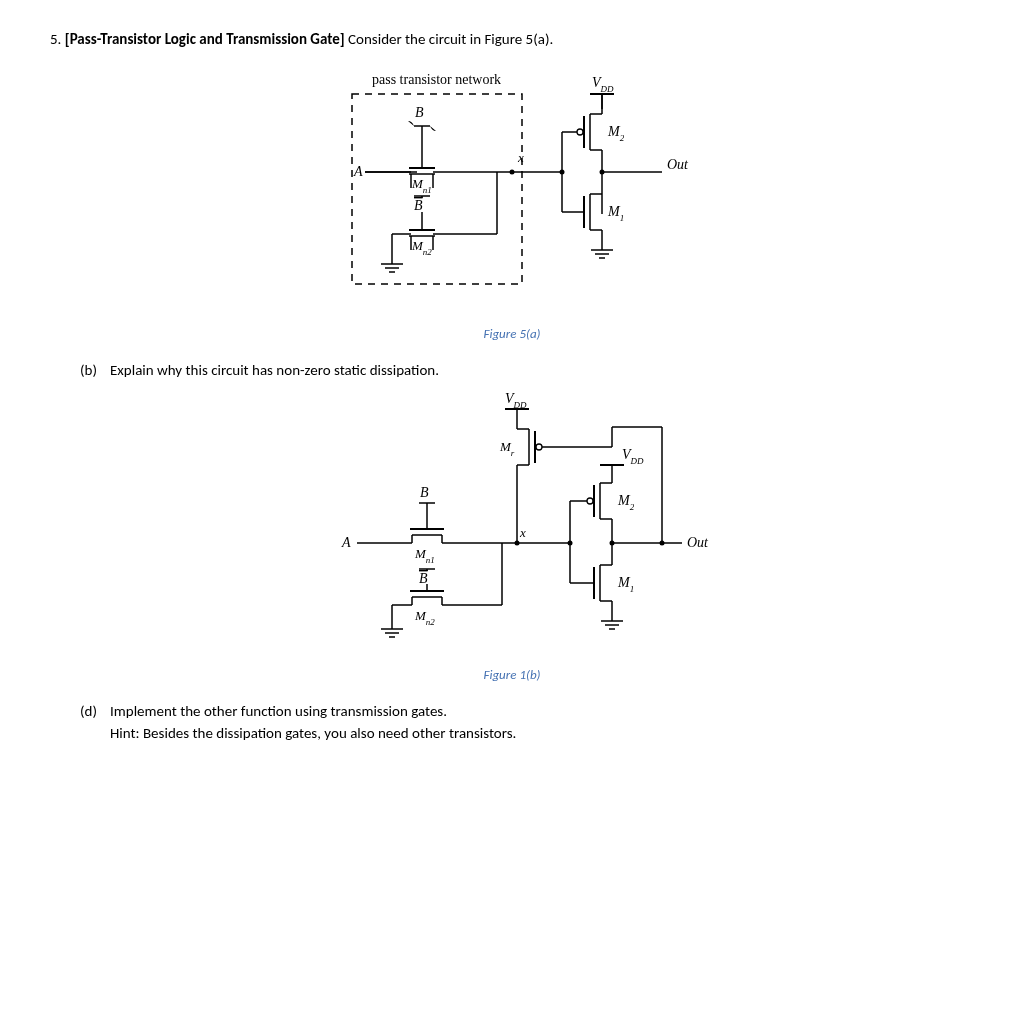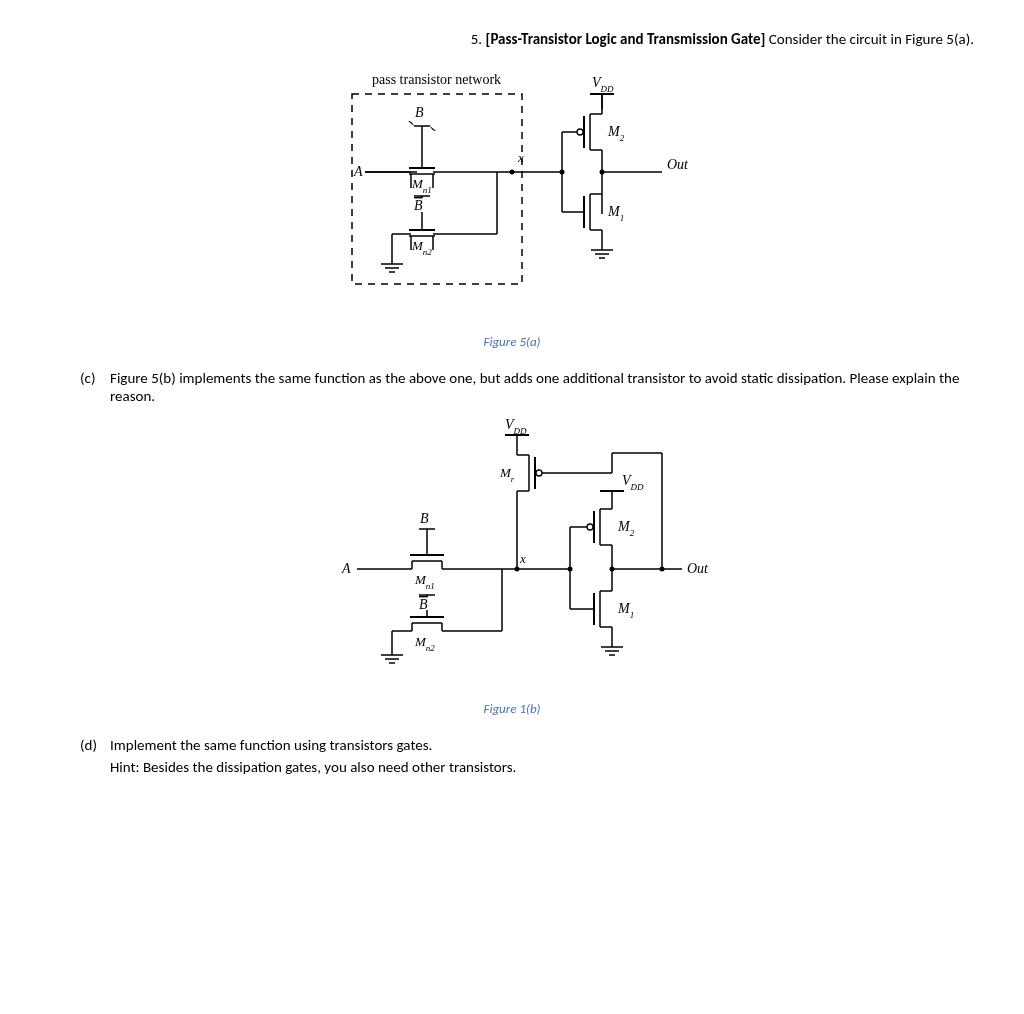--- a/index.html
+++ b/index.html
@@ -6,29 +6,28 @@
     margin: 0;
     padding: 30px 50px;
     font-family: Calibri, Arial, sans-serif;
     font-size: 15px;
     color: #000;
     width: 1024px;
     box-sizing: border-box;
   }
   .problem-stem {
     margin-bottom: 0;
-    text-align: right;
   }
   .problem-stem b { font-weight: 700; }
   .fig-caption {
     text-align: center;
     font-style: italic;
     color: #4773b3;
     font-size: 13px;
-    margin: 16px 0 20px 0;
+    margin: 8px 0 20px 0;
   }
   ol.parts {
     list-style-type: none;
     margin: 0 0 0 2em;
     padding: 0;
   }
   ol.parts > li {
     margin-bottom: 4px;
     position: relative;
     padding-left: 2em;
@@ -175,21 +174,21 @@
 
   <line x1="300" y1="96" x2="300" y2="140" stroke="#000" stroke-width="1.5"></line>
   <line x1="300" y1="118" x2="360" y2="118" stroke="#000" stroke-width="1.5"></line>
   <circle cx="300" cy="118" r="2.5" fill="#000"></circle>
   <text x="365" y="115" font-family="Times,serif" font-style="italic" font-size="14">Out</text>
 </svg>
 </div>
 <div class="fig-caption">Figure 5(a)</div>
 
 <ol class="parts">
-  <li data-marker="c">Figure 5(b) implements the same function as the above one, but adds one additional transistor to avoid static dissipation. Please explain the reason.</li>
+  <li data-marker="b">Explain why this circuit has non-zero static dissipation.</li>
 </ol>
 
 <div class="diagram-wrap">
 <svg width="420" height="270" viewBox="0 0 420 270">
 
   <defs>
     <g id="gnd2">
       <line x1="-11" y1="0" x2="11" y2="0" stroke="#000" stroke-width="1.5"></line>
       <line x1="-7" y1="4" x2="7" y2="4" stroke="#000" stroke-width="1.5"></line>
       <line x1="-3" y1="8" x2="3" y2="8" stroke="#000" stroke-width="1.5"></line>
@@ -285,15 +284,15 @@
   <line x1="310" y1="134" x2="310" y2="180" stroke="#000" stroke-width="1.5"></line>
   <circle cx="310" cy="158" r="2.5" fill="#000"></circle>
   <line x1="310" y1="158" x2="380" y2="158" stroke="#000" stroke-width="1.5"></line>
   <circle cx="360" cy="158" r="2.5" fill="#000"></circle>
   <text x="385" y="162" font-family="Times,serif" font-style="italic" font-size="14">Out</text>
 </svg>
 </div>
 <div class="fig-caption">Figure 1(b)</div>
 
 <ol class="parts">
-  <li data-marker="d">Implement the same function using transistors gates.</li>
+  <li data-marker="d">Implement the other function using transmission gates.</li>
 </ol>
 <div class="hint">Hint: Besides the dissipation gates, you also need other transistors.</div>
 
 </body></html>

